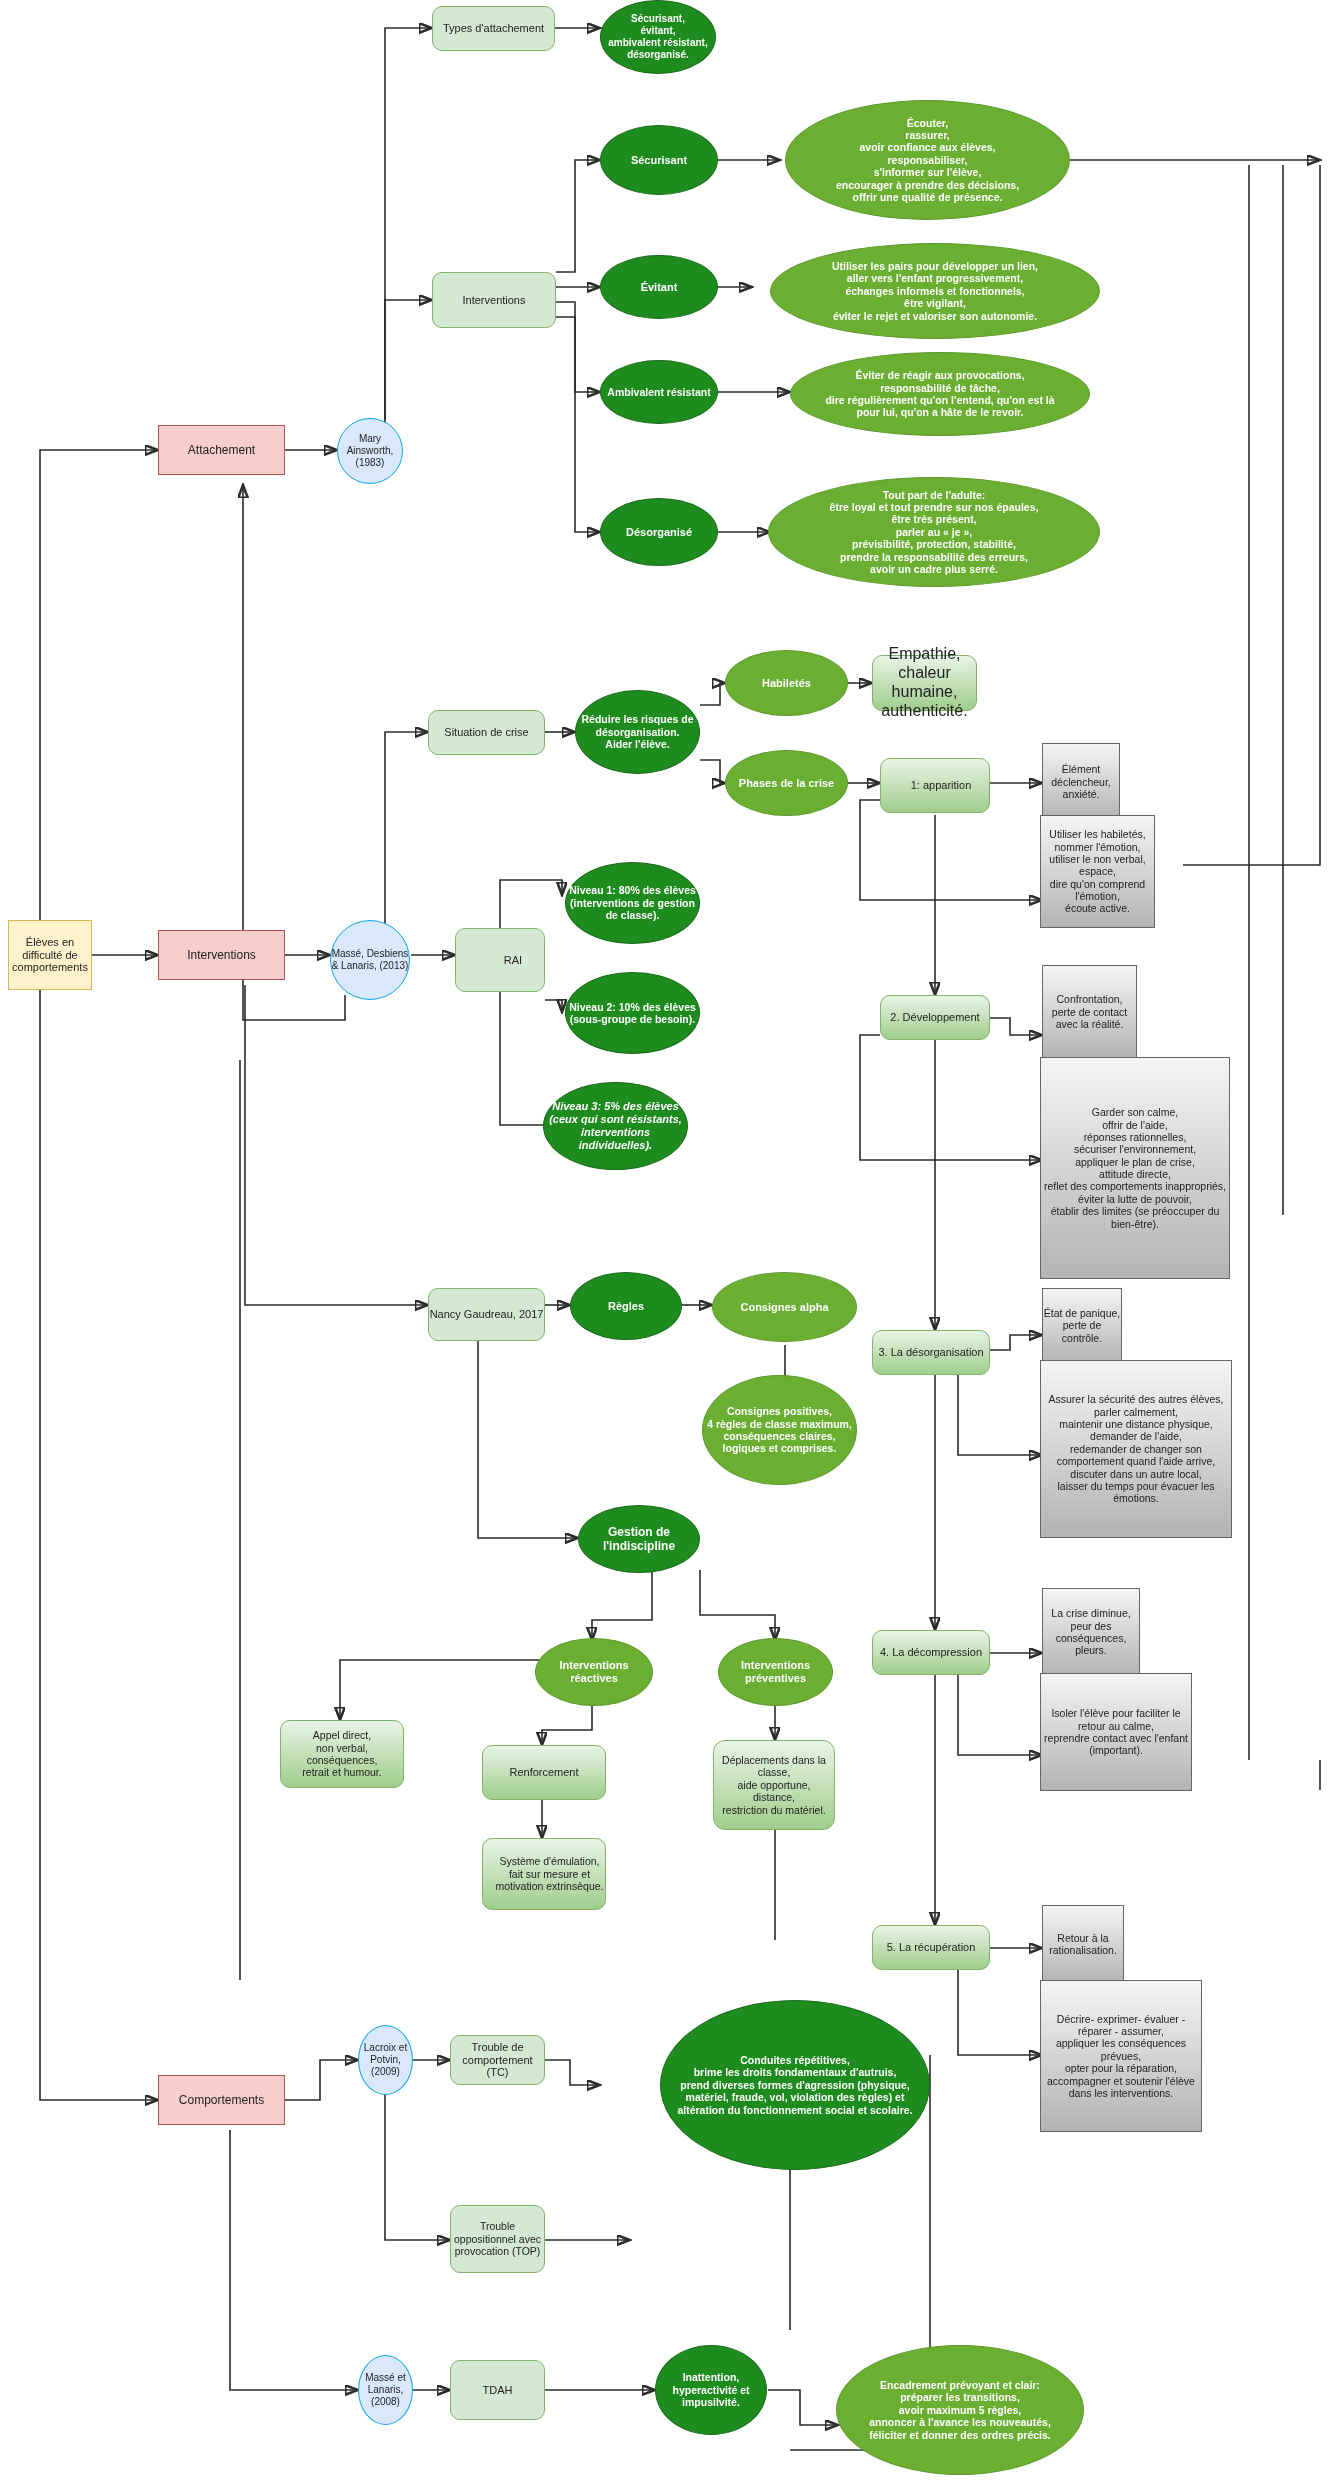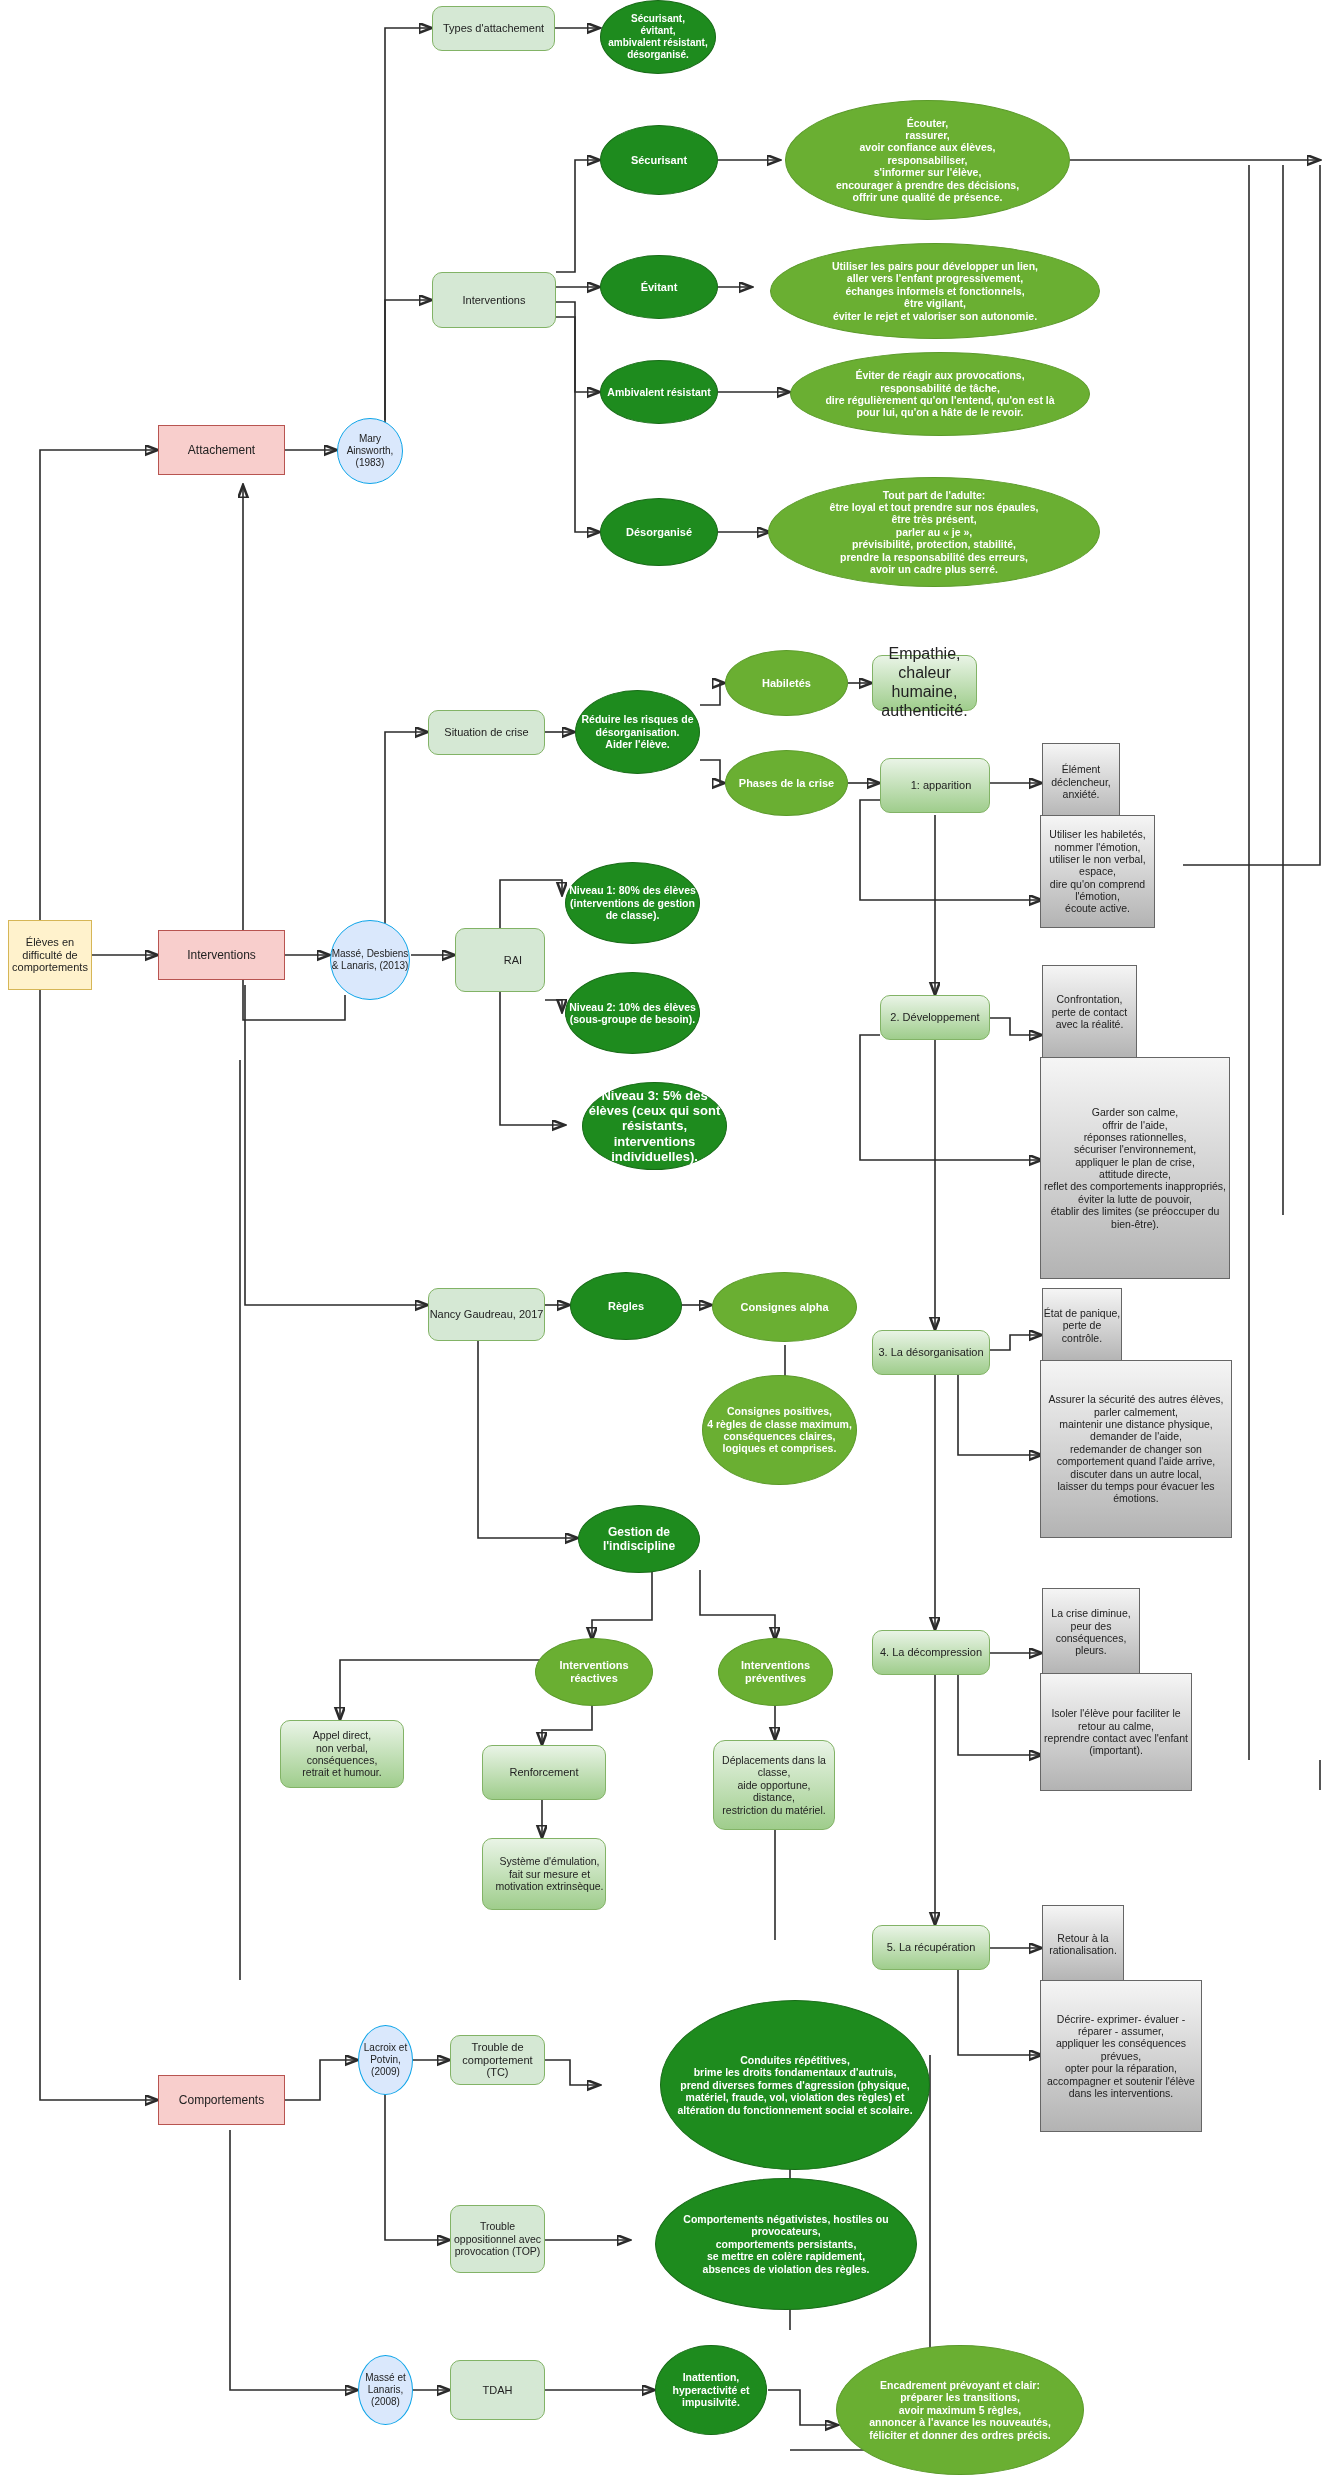--- a/index.html
+++ b/index.html
@@ -336,21 +336,21 @@
 
   <div class="node rrect lgreen" style="left:455px;top:928px;width:90px;height:64px;font-size:11px;padding-left:26px;">
     <span>RAI</span>
   </div>
   <div class="node ellipse dgreen" style="left:565px;top:862px;width:135px;height:82px;font-size:10.5px;">
     <span>Niveau 1: 80% des élèves (interventions de gestion de classe).</span>
   </div>
   <div class="node ellipse dgreen" style="left:565px;top:972px;width:135px;height:82px;font-size:10.5px;">
     <span>Niveau 2: 10% des élèves (sous-groupe de besoin).</span>
   </div>
-  <div class="node ellipse dgreen" style="left:582px;top:1082px;width:145px;height:88px;font-size:13px;">
+  <div class="node ellipse dgreen" style="left:543px;top:1082px;width:145px;height:88px;font-size:11px;font-style:italic;">
     <span>Niveau 3: 5% des élèves (ceux qui sont résistants, interventions individuelles).</span>
   </div>
 
   <div class="node rrect lgreen" style="left:428px;top:1280px;width:117px;height:53px;font-size:11px;margin-top:8px;">
     <span>Nancy Gaudreau, 2017</span>
   </div>
   <div class="node ellipse dgreen" style="left:570px;top:1272px;width:112px;height:68px;font-size:11px;">
     <span>Règles</span>
   </div>
   <div class="node ellipse mgreen" style="left:712px;top:1272px;width:145px;height:70px;font-size:11px;">
@@ -399,27 +399,20 @@
     <span>Conduites répétitives,
 brime les droits fondamentaux d'autruis,
 prend diverses formes d'agression (physique,
 matériel, fraude, vol, violation des règles) et
 altération du fonctionnement social et scolaire.</span>
   </div>
 
   <div class="node rrect lgreen" style="left:450px;top:2205px;width:95px;height:68px;font-size:10.5px;">
     <span>Trouble oppositionnel avec provocation (TOP)</span>
   </div>
-  <div class="node ellipse dgreen" style="left:655px;top:2178px;width:262px;height:132px;font-size:10.5px;">
-    <span>Comportements négativistes, hostiles ou
-provocateurs,
-comportements persistants,
-se mettre en colère rapidement,
-absences de violation des règles.</span>
-  </div>
 
   <div class="node rrect lgreen" style="left:450px;top:2360px;width:95px;height:60px;font-size:11px;">
     <span>TDAH</span>
   </div>
   <div class="node ellipse dgreen" style="left:655px;top:2345px;width:112px;height:90px;font-size:10.5px;">
     <span>Inattention,
 hyperactivité et
 impusilvité.</span>
   </div>
   <div class="node ellipse mgreen" style="left:836px;top:2345px;width:248px;height:130px;font-size:10.5px;">

